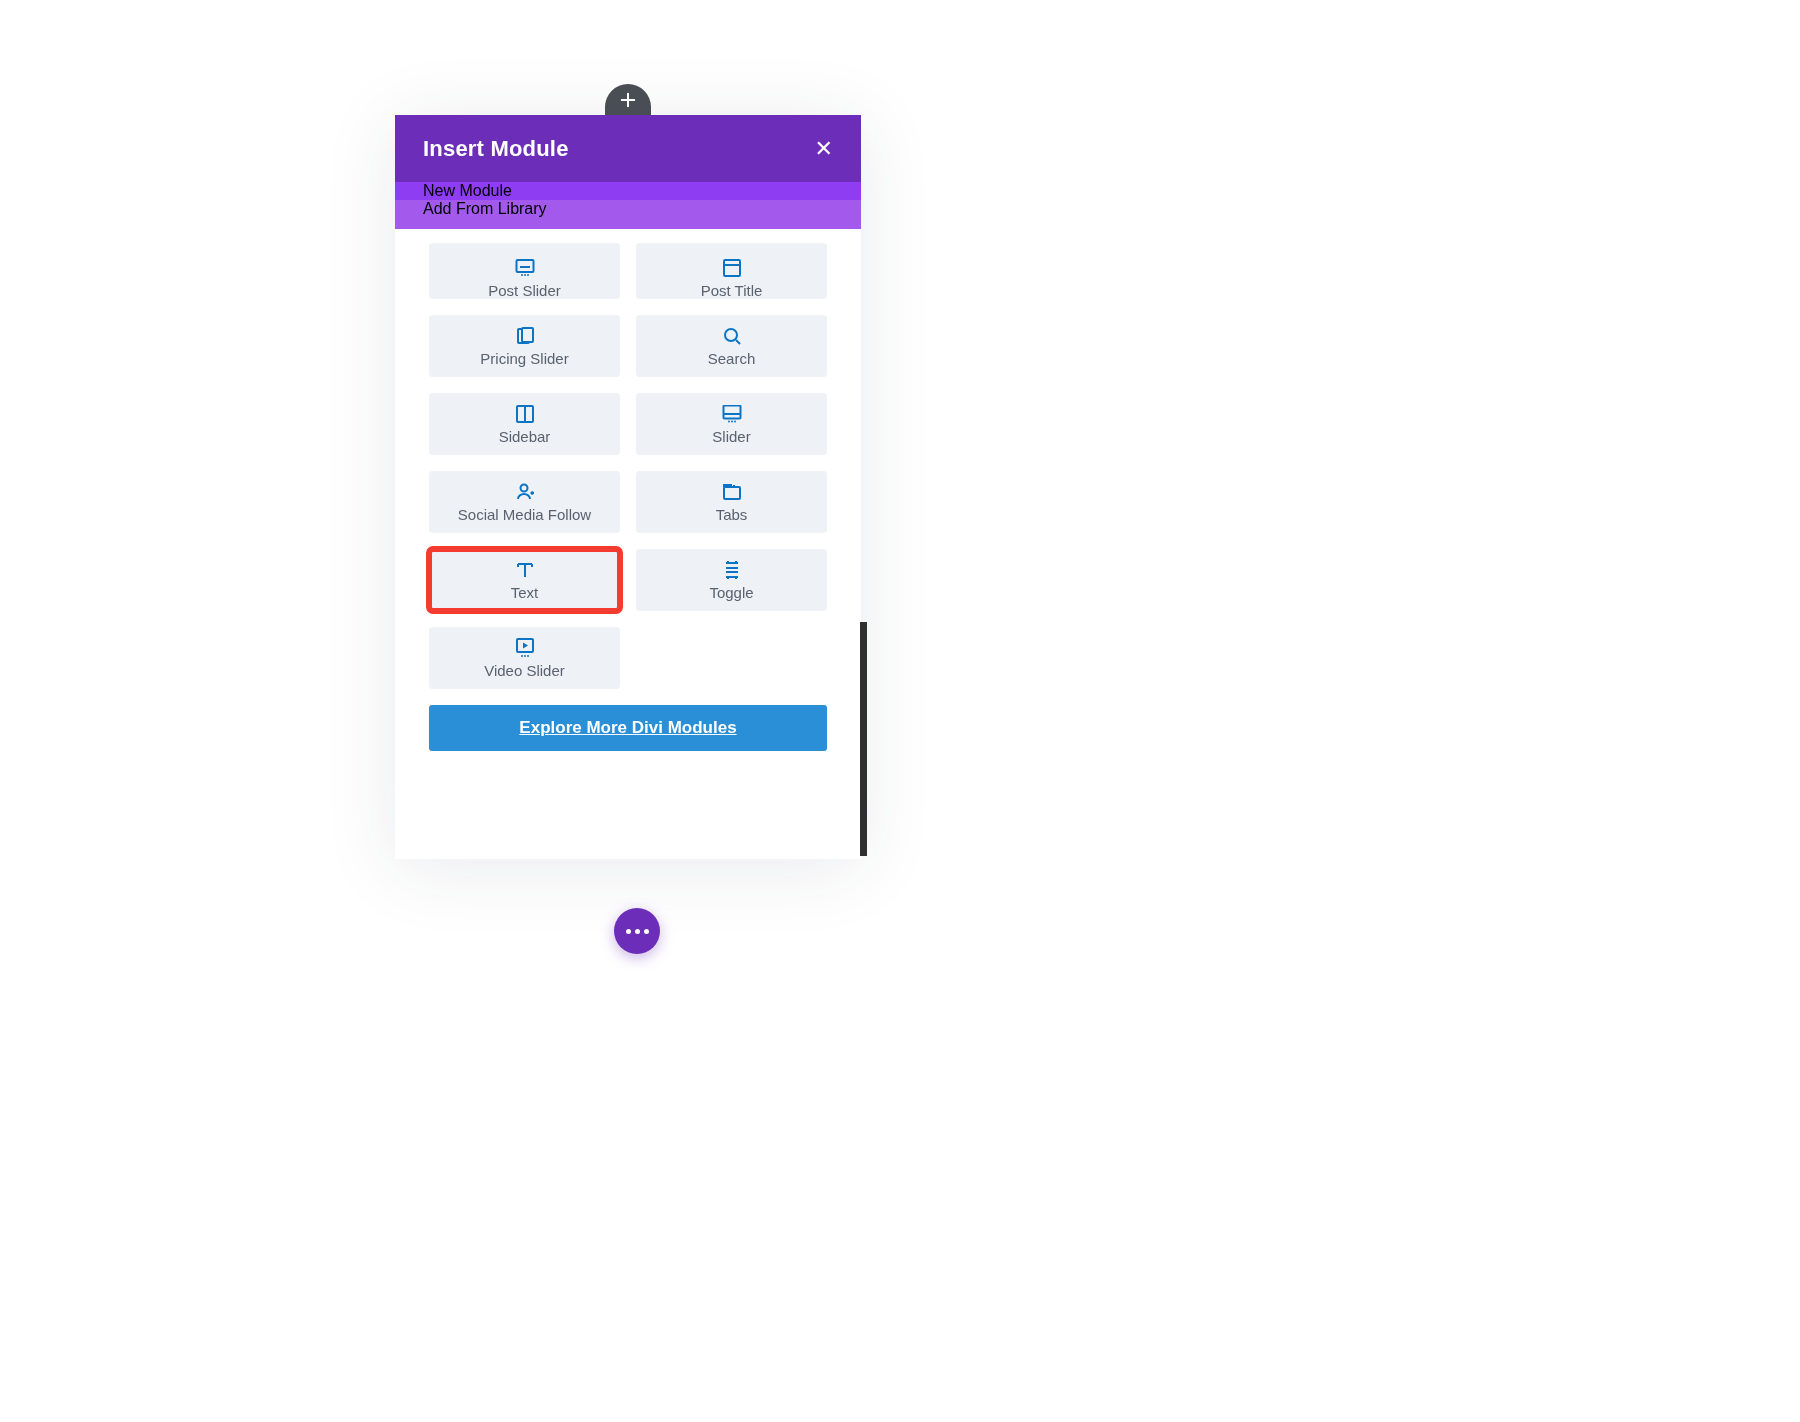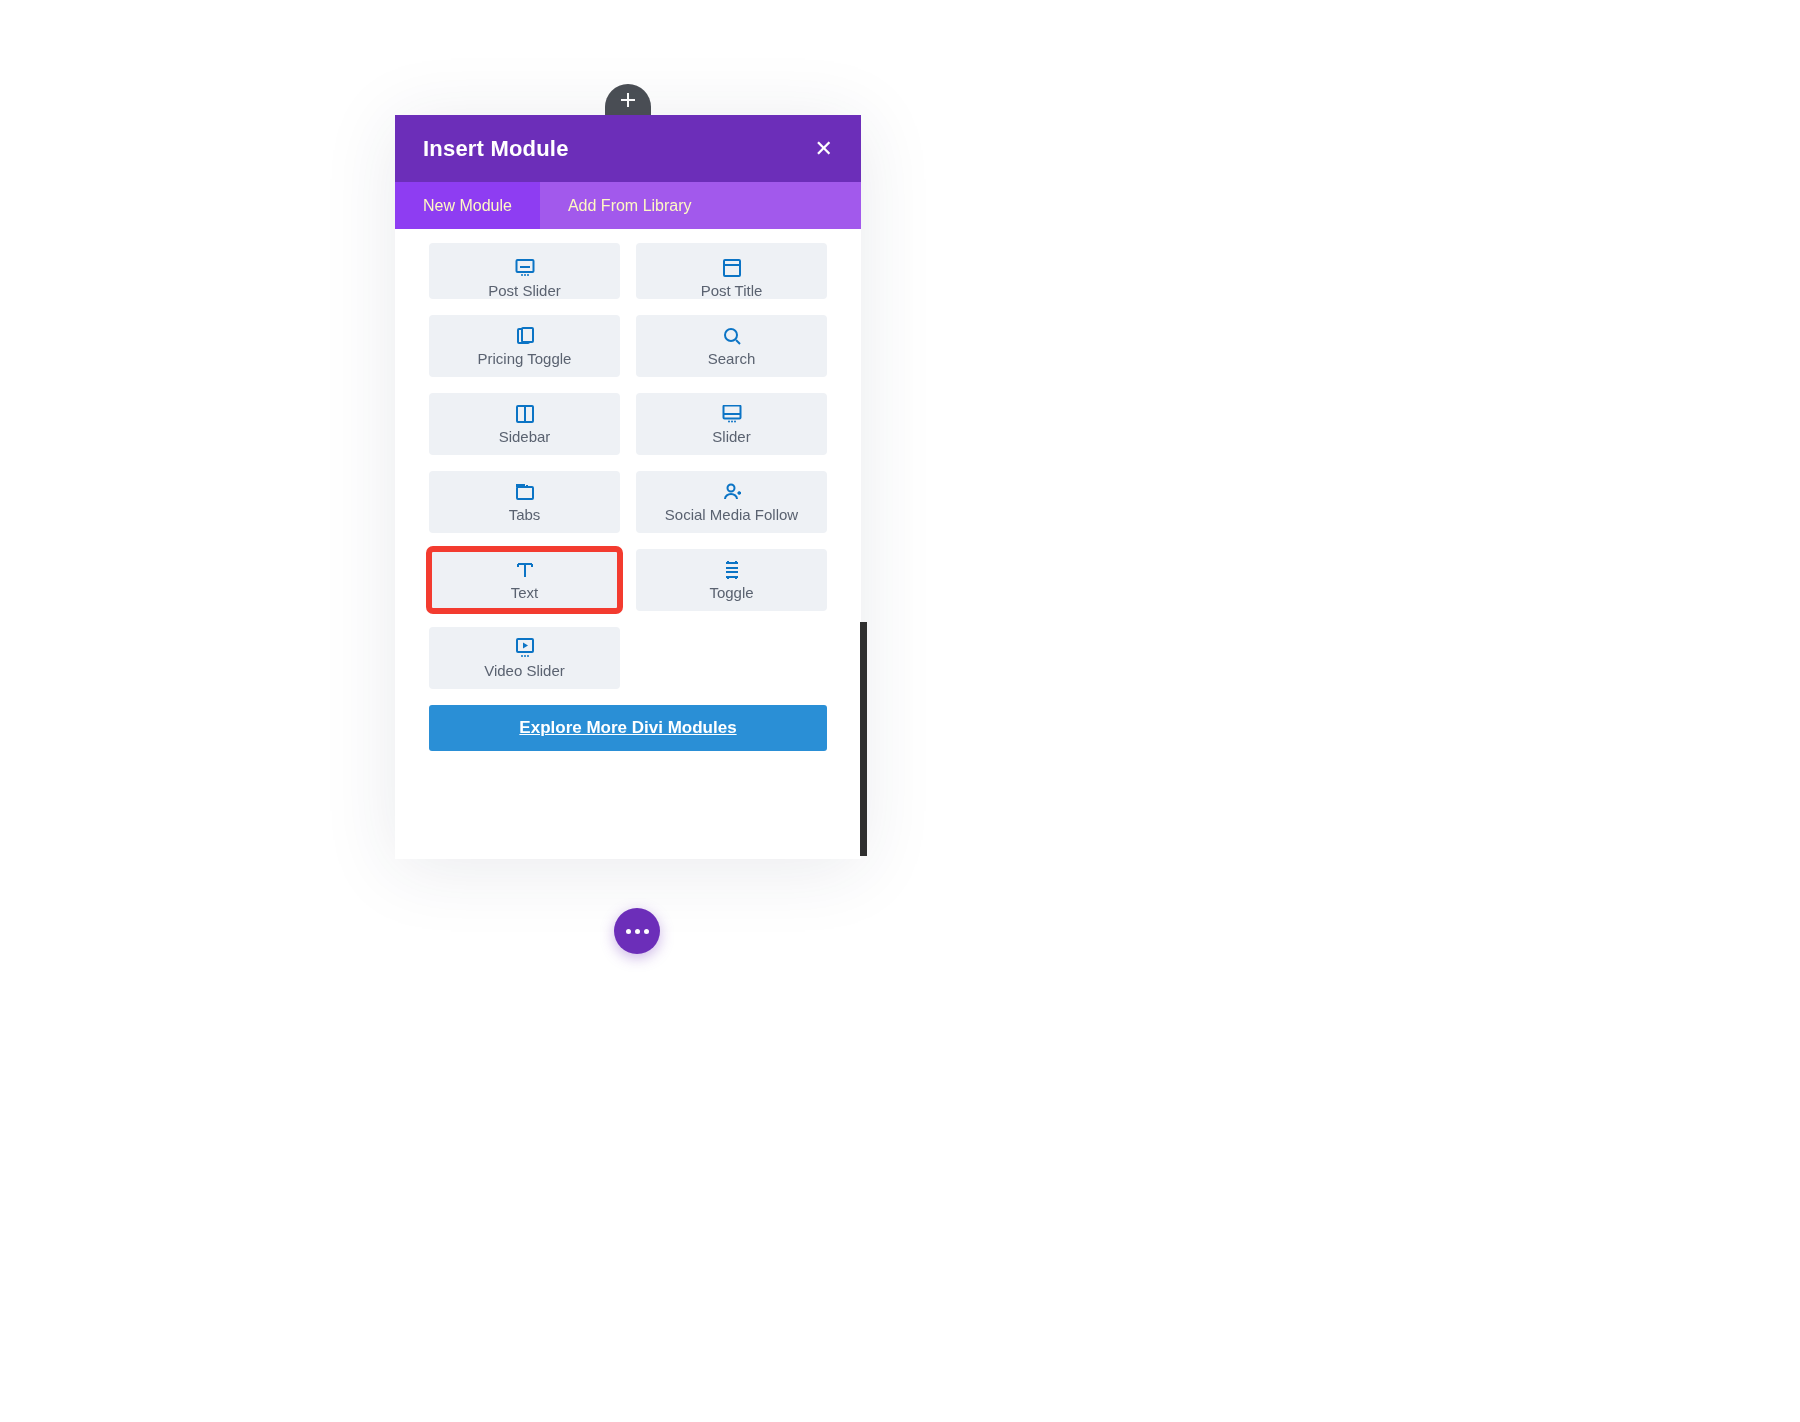--- a/index.html
+++ b/index.html
@@ -72,23 +72,24 @@
   .close-x {
     font-size: 22px;
     line-height: 1;
     cursor: pointer;
     font-weight: 400;
   }
   .tabs {
     display: flex;
     background: #a259ec;
     height: 47px;
-    color: #fef9c3;
+    color: #000000;
     font-size: 16px;
     font-weight: 500;
+    flex-direction: column;
   }
   .tab {
     display: flex;
     align-items: center;
     padding: 0 28px;
     cursor: pointer;
   }
   .tab-active {
     background: #8e3df2;
   }
@@ -226,21 +227,21 @@
           <span class="module-label">Post Title</span>
         </div>
 
         <div class="module-card">
           <span class="icon-wrap">
             <svg width="20" height="18" viewBox="0 0 20 18" fill="none" stroke="#0b74c5" stroke-width="2">
               <rect x="3" y="2" width="11" height="14" rx="1"></rect>
               <rect x="7" y="1" width="11" height="14" rx="1" fill="#eef1f5"></rect>
             </svg>
           </span>
-          <span class="module-label">Pricing Toggle</span>
+          <span class="module-label">Pricing Slider</span>
         </div>
 
         <div class="module-card">
           <span class="icon-wrap">
             <svg width="20" height="20" viewBox="0 0 20 20" fill="none" stroke="#0b74c5" stroke-width="2">
               <circle cx="9" cy="9" r="6"></circle>
               <line x1="14" y1="14" x2="18" y2="18"></line>
             </svg>
           </span>
           <span class="module-label">Search</span>
@@ -264,39 +265,39 @@
               <circle cx="7" cy="16.5" r="1" fill="#0b74c5" stroke="none"></circle>
               <circle cx="10" cy="16.5" r="1" fill="#0b74c5" stroke="none"></circle>
               <circle cx="13" cy="16.5" r="1" fill="#0b74c5" stroke="none"></circle>
             </svg>
           </span>
           <span class="module-label">Slider</span>
         </div>
 
         <div class="module-card">
           <span class="icon-wrap">
-            <svg width="20" height="18" viewBox="0 0 20 18" fill="none" stroke="#0b74c5" stroke-width="2">
-              <rect x="2" y="4" width="16" height="12" rx="1"></rect>
-              <path d="M2 4 V2 h7 v2"></path>
-              <line x1="12" y1="2" x2="12" y2="4"></line>
-            </svg>
-          </span>
-          <span class="module-label">Tabs</span>
-        </div>
-
-        <div class="module-card">
-          <span class="icon-wrap">
             <svg width="20" height="20" viewBox="0 0 20 20" fill="none" stroke="#0b74c5" stroke-width="2">
               <circle cx="9" cy="6" r="3.5"></circle>
               <path d="M3 17c0-3 3-5 6-5s6 2 6 5"></path>
               <line x1="15.5" y1="11" x2="19" y2="11"></line>
               <line x1="17.25" y1="9.25" x2="17.25" y2="12.75"></line>
             </svg>
           </span>
           <span class="module-label">Social Media Follow</span>
+        </div>
+
+        <div class="module-card">
+          <span class="icon-wrap">
+            <svg width="20" height="18" viewBox="0 0 20 18" fill="none" stroke="#0b74c5" stroke-width="2">
+              <rect x="2" y="4" width="16" height="12" rx="1"></rect>
+              <path d="M2 4 V2 h7 v2"></path>
+              <line x1="12" y1="2" x2="12" y2="4"></line>
+            </svg>
+          </span>
+          <span class="module-label">Tabs</span>
         </div>
 
 
         <div class="module-card highlighted">
           <span class="icon-wrap">
             <svg width="20" height="18" viewBox="0 0 20 18" fill="none" stroke="#0b74c5" stroke-width="2">
               <line x1="3" y1="3" x2="17" y2="3"></line>
               <line x1="10" y1="3" x2="10" y2="16"></line>
               <line x1="3" y1="3" x2="3" y2="6"></line>
               <line x1="17" y1="3" x2="17" y2="6"></line>

